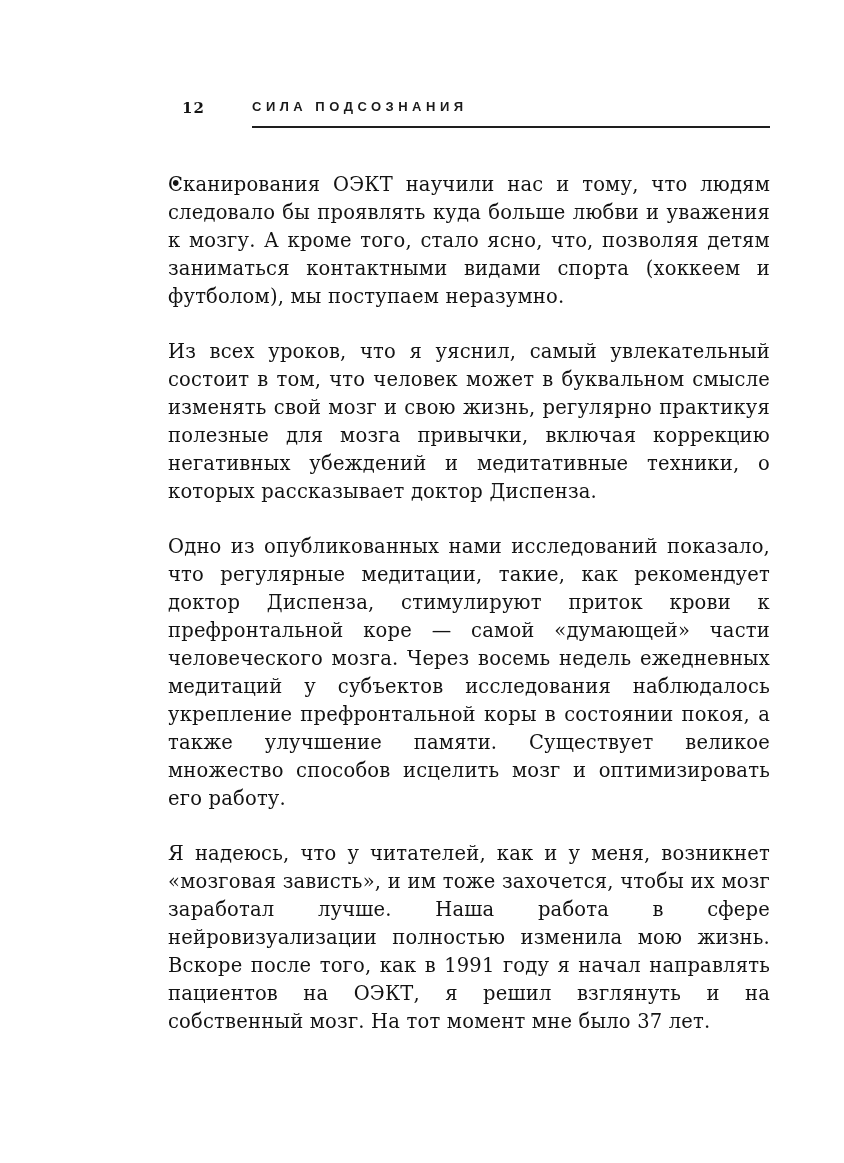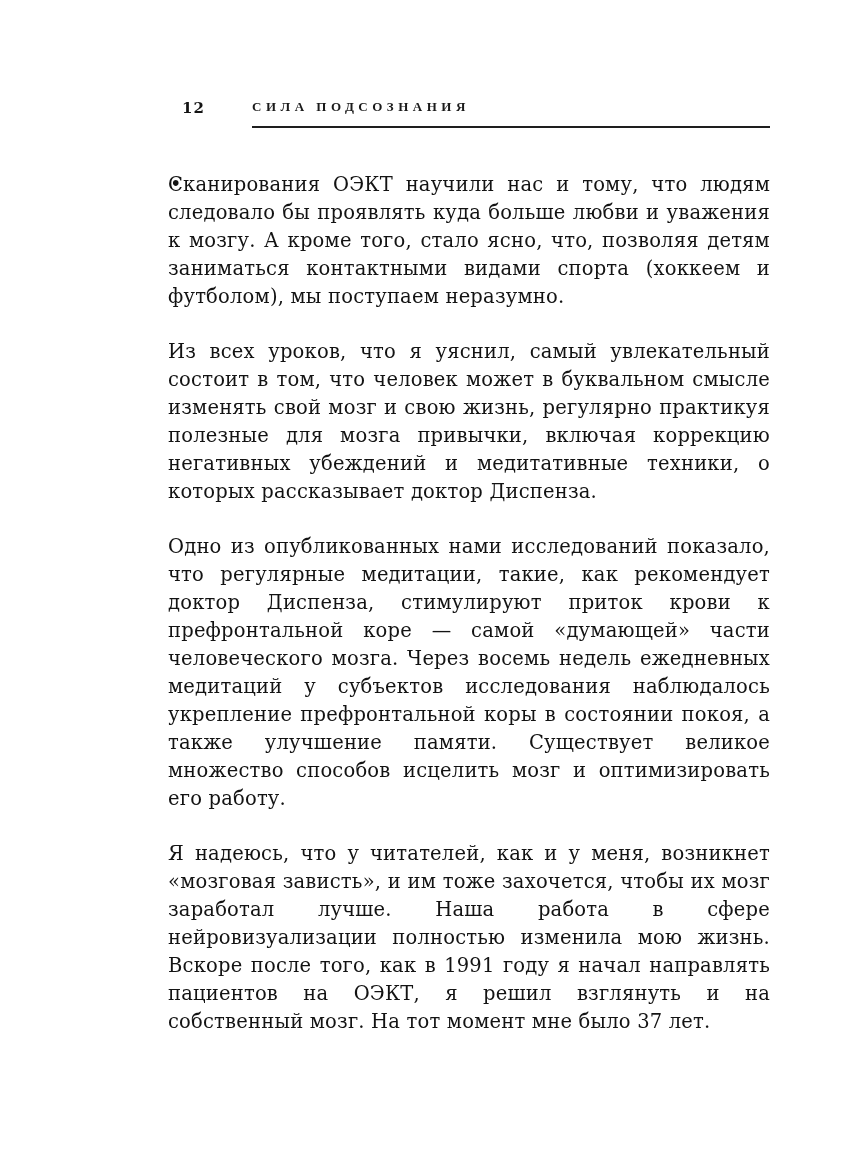--- a/index.html
+++ b/index.html
@@ -33,21 +33,21 @@
       padding-bottom: 11px;
       padding-left: 14px;
       box-sizing: border-box;
     }
     .header-right {
       flex: 1;
       border-bottom: 2px solid #1e1e1e;
       padding-bottom: 11px;
     }
     .header-title {
-      font-family: Liberation Serif, serif;
+      font-family: Liberation Sans, sans-serif;
       font-weight: bold;
       font-size: 13px;
       letter-spacing: 4.5px;
       color: #1b1b1b;
     }
     .body-text {
       font-size: 19.5px;
       line-height: 28px;
       text-align: justify;
       font-weight: 500;

